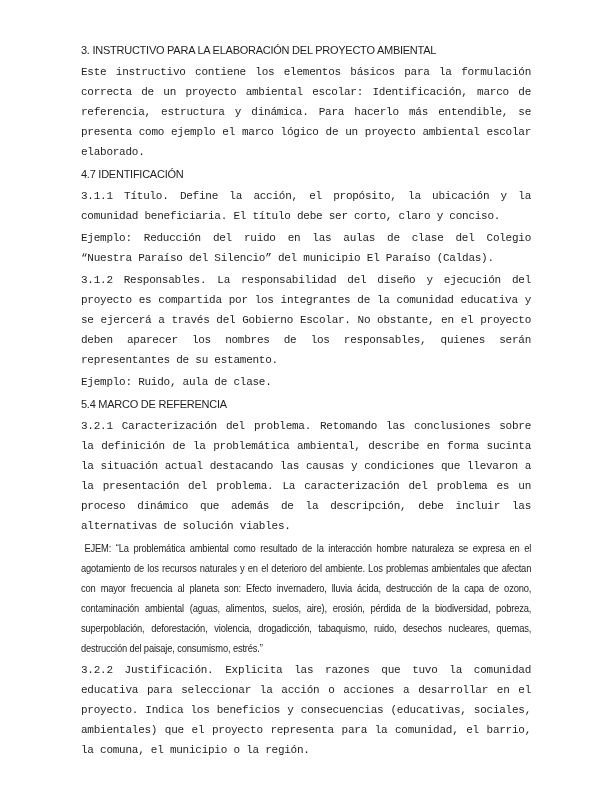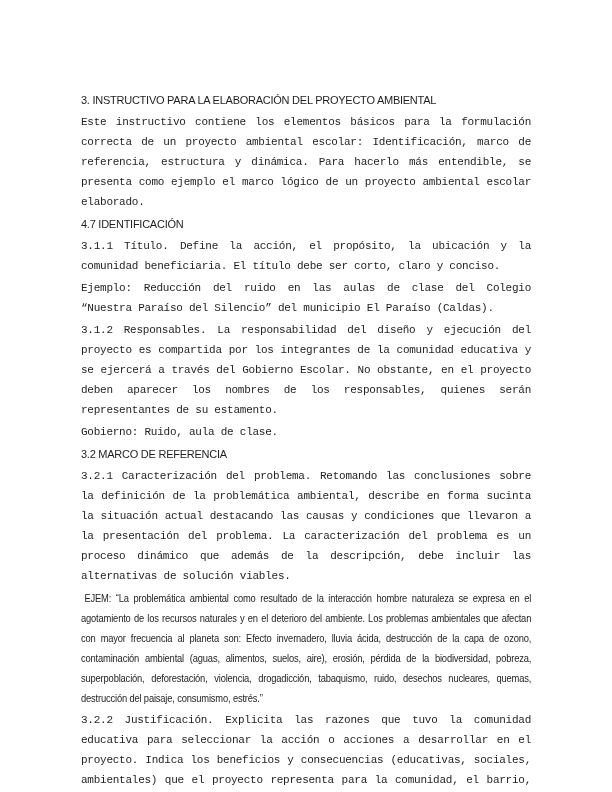--- a/index.html
+++ b/index.html
@@ -7,21 +7,21 @@
     padding: 0;
     background: #e8e8e8;
   }
   .page {
     position: relative;
     width: 612px;
     height: 792px;
     margin: 0 auto;
     background: #ffffff;
     box-sizing: border-box;
-    padding: 90px 81px 0 81px;
+    padding: 40px 81px 0 81px;
     overflow: hidden;
     font-family: "Liberation Sans", "DejaVu Sans", sans-serif;
     color: #1e1e1e;
     font-size: 11px;
     letter-spacing: -0.25px;
   }
   .page h1, .page h2, .page p {
     margin: 0 0 2px 0;
     font-size: 11px;
     font-weight: normal;
@@ -59,23 +59,23 @@
   <h2 class="heading">4.7 IDENTIFICACIÓN</h2>
 
   <p class="para">3.1.1 Título. Define la acción, el propósito, la ubicación y la comunidad beneficiaria. El título debe ser corto, claro y conciso.</p>
 
   <p class="para">Ejemplo: Reducción del ruido en las aulas de clase del Colegio “Nuestra Paraíso del Silencio” del municipio El Paraíso (Caldas).</p>
 
   <p class="para">3.1.2 Responsables. La responsabilidad del diseño y ejecución del proyecto es compartida por los integrantes de la comunidad educativa y se ejercerá a través del Gobierno Escolar. No obstante, en el proyecto deben aparecer los nombres de los responsables, quienes serán representantes de su estamento.</p>
 
 
 
-  <p class="para">Gobierno: Ruido, aula de clase.</p>
+  <p class="para">Ejemplo: Ruido, aula de clase.</p>
 
-  <h2 class="heading">3.2 MARCO DE REFERENCIA</h2>
+  <h2 class="heading">5.4 MARCO DE REFERENCIA</h2>
 
   <p class="para">3.2.1 Caracterización del problema. Retomando las conclusiones sobre la definición de la problemática ambiental, describe en forma sucinta la situación actual destacando las causas y condiciones que llevaron a la presentación del problema. La caracterización del problema es un proceso dinámico que además de la descripción, debe incluir las alternativas de solución viables.</p>
 
   <p class="ejem-quote">EJEM: “La problemática ambiental como resultado de la interacción hombre naturaleza se expresa en el agotamiento de los recursos naturales y en el deterioro del ambiente. Los problemas ambientales que afectan con mayor frecuencia al planeta son: Efecto invernadero, lluvia ácida, destrucción de la capa de ozono, contaminación ambiental (aguas, alimentos, suelos, aire), erosión, pérdida de la biodiversidad, pobreza, superpoblación, deforestación, violencia, drogadicción, tabaquismo, ruido, desechos nucleares, quemas, destrucción del paisaje, consumismo, estrés.”</p>
 
   <p class="para">3.2.2 Justificación. Explicita las razones que tuvo la comunidad educativa para seleccionar la acción o acciones a desarrollar en el proyecto. Indica los beneficios y consecuencias (educativas, sociales, ambientales) que el proyecto representa para la comunidad, el barrio, la comuna, el municipio o la región.</p>
 
 </div>
 
 </body></html>

